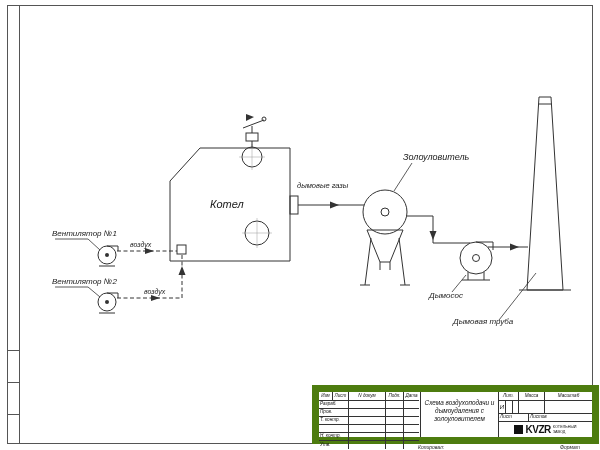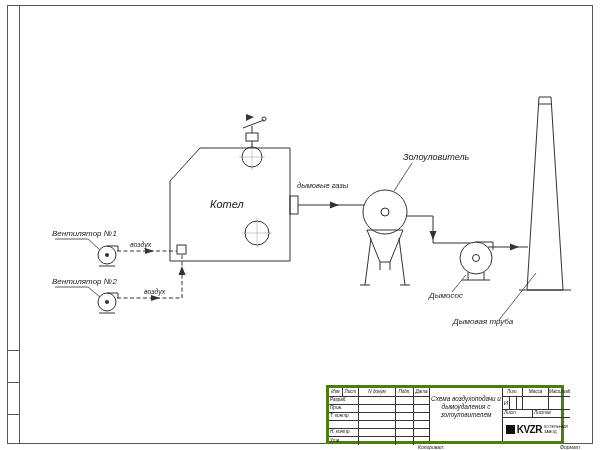--- a/index.html
+++ b/index.html
@@ -5,22 +5,22 @@
   html,body{margin:0;padding:0;background:#e8e8e8;}
   .sheet{
     position:relative;width:600px;height:450px;background:#ffffff;
     font-family:"Liberation Sans",sans-serif;overflow:hidden;
   }
   svg.draw{position:absolute;left:0;top:0;width:600px;height:450px;}
   .lbl{font-style:italic;fill:#1a1a1a;font-family:"Liberation Sans",sans-serif;}
 
   
   .title-block{
-    position:absolute;left:326px;top:385px;width:238px;height:59px;
-    border:3px solid #4d7c0f;box-sizing:border-box;display:flex;
+    position:absolute;left:312px;top:385px;width:287px;height:59px;
+    border:7px solid #4d7c0f;box-sizing:border-box;display:flex;
     font-style:italic;color:#111;background:#fff;
   }
   .tb-left{width:102px;border-right:1px solid #333;display:grid;
     grid-template-columns:14px 16px 37px 18px 15px;
     grid-template-rows:9px 8px 8px 8px 8px 8px 8px;box-sizing:border-box;}
   .cell{border-right:1px solid #333;border-bottom:1px solid #333;
     display:flex;align-items:center;justify-content:center;
     font-size:4.6px;line-height:1;overflow:hidden;box-sizing:border-box;}
   .cell.lft{justify-content:flex-start;padding-left:1px;}
   .cell.nr{border-right:none;}

